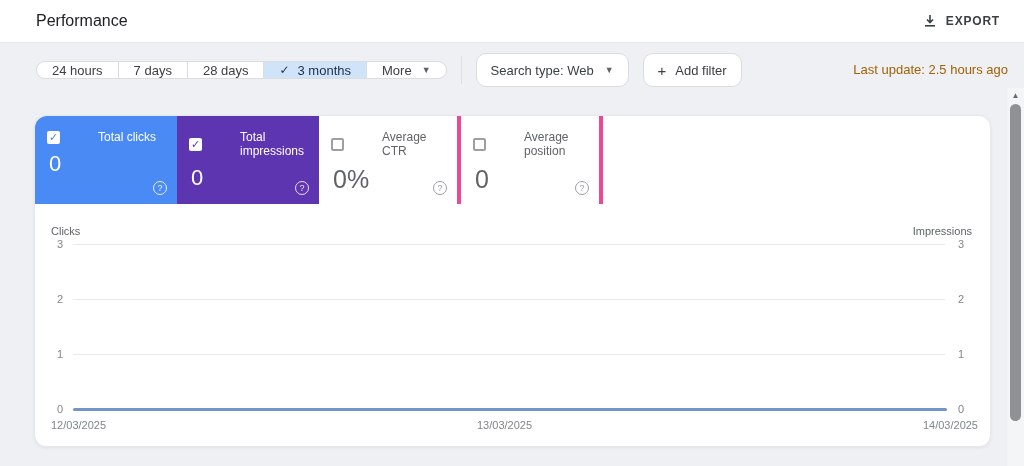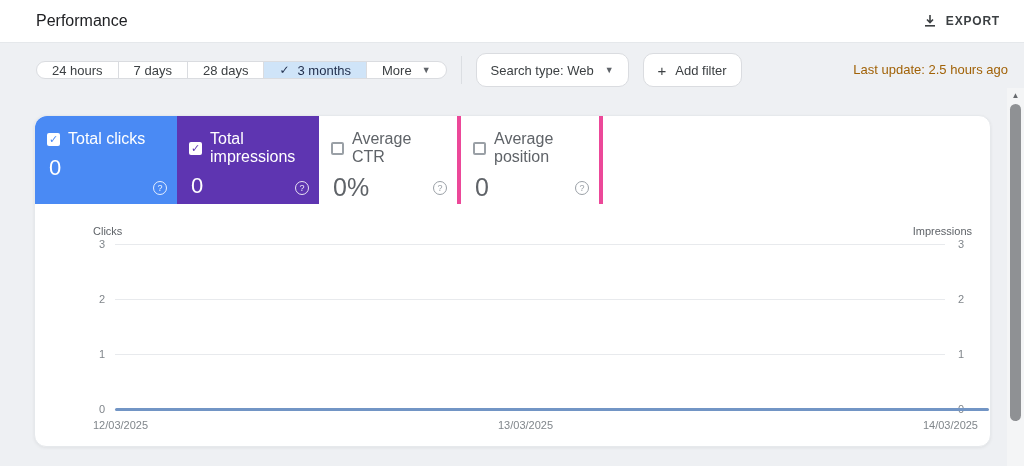--- a/index.html
+++ b/index.html
@@ -66,35 +66,35 @@
   }
   .card--first { border-top-left-radius:12px; }
   .card--white { background:#fff; border-right:4px solid #ec4899; }
   .card-label-row { display:flex; align-items:center; gap:8px; }
   .cbx {
     width:13px; height:13px; border-radius:2px; background:#fff;
     display:flex; align-items:center; justify-content:center;
     font-size:11px; line-height:13px; flex:0 0 13px;
   }
   .cbx--unchecked { background:#fff; border:2px solid #9aa0a6; }
-  .card-label { font-size:16px; }
+  .card-label { font-size:12px;margin-left:30px; }
   .card--colored .card-label { color:#fff; }
   .card--white .card-label { color:#5f6368; }
   .card-value { margin:7px 0 0 2px; }
   .card--colored .card-value { color:#fff; font-size:22px; }
   .card--white .card-value { color:#5f6368; font-size:25px; }
   .help {
     position:absolute; right:10px; bottom:9px;
     width:14px; height:14px; border-radius:50%;
     font-size:9px; line-height:13px; text-align:center;
   }
   .card--colored .help { border:1px solid rgba(255,255,255,.85); color:rgba(255,255,255,.9); }
   .card--white .help { border:1px solid #9aa0a6; color:#9aa0a6; }
   
-  .chart { position:absolute; left:0; top:88px; right:0; bottom:0;margin-left:42px; }
+  .chart { position:absolute; left:0; top:88px; right:0; bottom:0; }
   .axis-title { position:absolute; font-size:11px; color:#5f6368; top:21px; }
   .axis-title--left { left:16px; }
   .axis-title--right { right:18px; }
   .grid-row { position:absolute; left:0; right:0; height:1px; }
   .grid-line { position:absolute; left:38px; right:45px; top:0; height:1px; background:#e8eaed; }
   .tick { position:absolute; font-size:11px; color:#80868b; top:-6px; }
   .tick--left { left:0; width:28px; text-align:right; }
   .tick--right { right:16px; width:16px; text-align:left; }
   .data-line {
     position:absolute; left:38px; width:874px; height:3px; top:204px;

